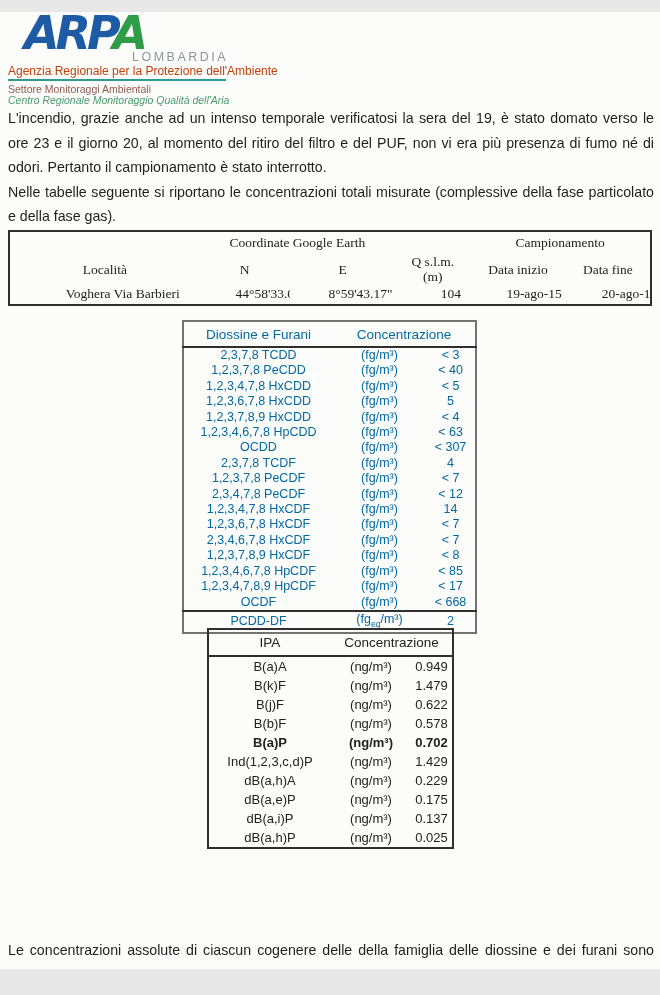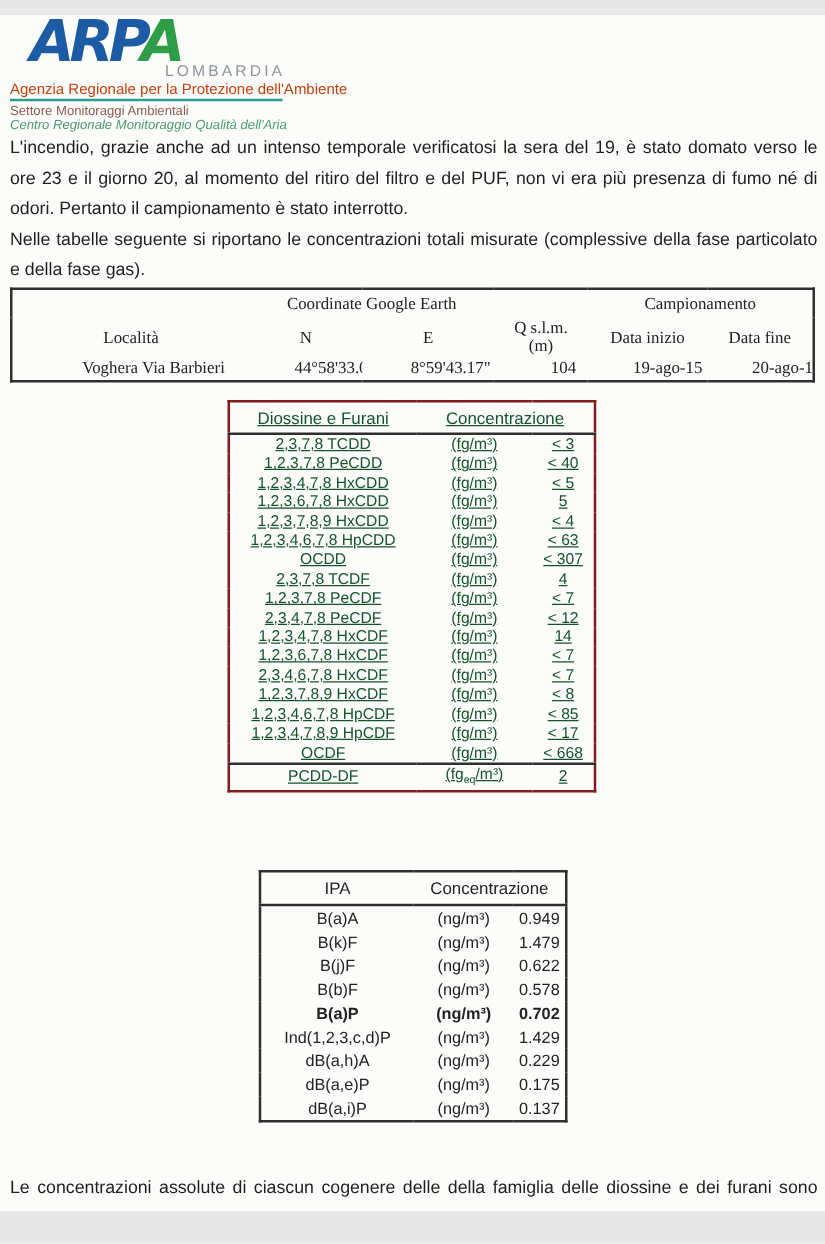--- a/index.html
+++ b/index.html
@@ -46,28 +46,28 @@
 
   
   .loc-table-wrap{position:absolute;left:8px;top:218px;font-family:Liberation Serif, serif;}
   .loc-table{width:644px;border:2px solid #2f2f2f;font-size:13.5px;color:#222;}
   .loc-table .r1 th{height:22px;}
   .loc-table .r2 th{height:30px;line-height:15px;}
   .loc-table .r3 td{height:20px;padding-left:36px;}
 
   
   .dioxin-wrap{position:absolute;left:182px;top:308px;}
-  .dioxin-table{width:293px;border:2px solid #7f1d1d;font-size:12.5px;color:#14532d;text-decoration:underline;}
+  .dioxin-table{width:293px;border:2px solid #737373;font-size:12.5px;color:#0369a1;}
   .dioxin-table thead th{height:24px;font-size:13.5px;border-bottom:2px solid #2f2f2f;}
   .dioxin-table tbody td{height:15.4px;line-height:15.4px;}
   .dioxin-table .total-row td{height:20px;border-top:2px solid #2f2f2f;}
   sub{font-size:8.5px;}
 
   
-  .ipa-wrap{position:absolute;left:207px;top:684px;}
+  .ipa-wrap{position:absolute;left:207px;top:616px;}
   .ipa-table{width:245px;border:2px solid #2f2f2f;font-size:13px;color:#222;}
   .ipa-table thead th{height:25px;font-size:13.5px;border-bottom:2px solid #2f2f2f;}
   .ipa-table tbody td{height:19px;line-height:19px;}
   .bold-row td{font-weight:bold;}
 </style>
 </head>
 <body>
 
 <div class="page">
 
@@ -286,20 +286,25 @@
           <tr>
             <td class="c-name">dB(a,e)P</td>
             <td class="c-unit">(ng/m³)</td>
             <td class="c-val">0.175</td>
           </tr>
           <tr>
             <td class="c-name">dB(a,i)P</td>
             <td class="c-unit">(ng/m³)</td>
             <td class="c-val">0.137</td>
           </tr>
+          <tr>
+            <td class="c-name">dB(a,h)P</td>
+            <td class="c-unit">(ng/m³)</td>
+            <td class="c-val">0.025</td>
+          </tr>
         </tbody>
     </table>
   </div>
 
   <div class="footer-block">
     <p>Le concentrazioni assolute di ciascun cogenere delle della famiglia delle diossine e dei furani sono espresse in termini assoluti e la loro somma (PCDD-DF) è stata ponderata sulla tossicità equivalente secondo gli standard NATO CCMS del 1998. Per i PCDD-DF non è previsto un limite di legge; l'Organizzazione Mondiale</p>
   </div>
 
 </div>
 

